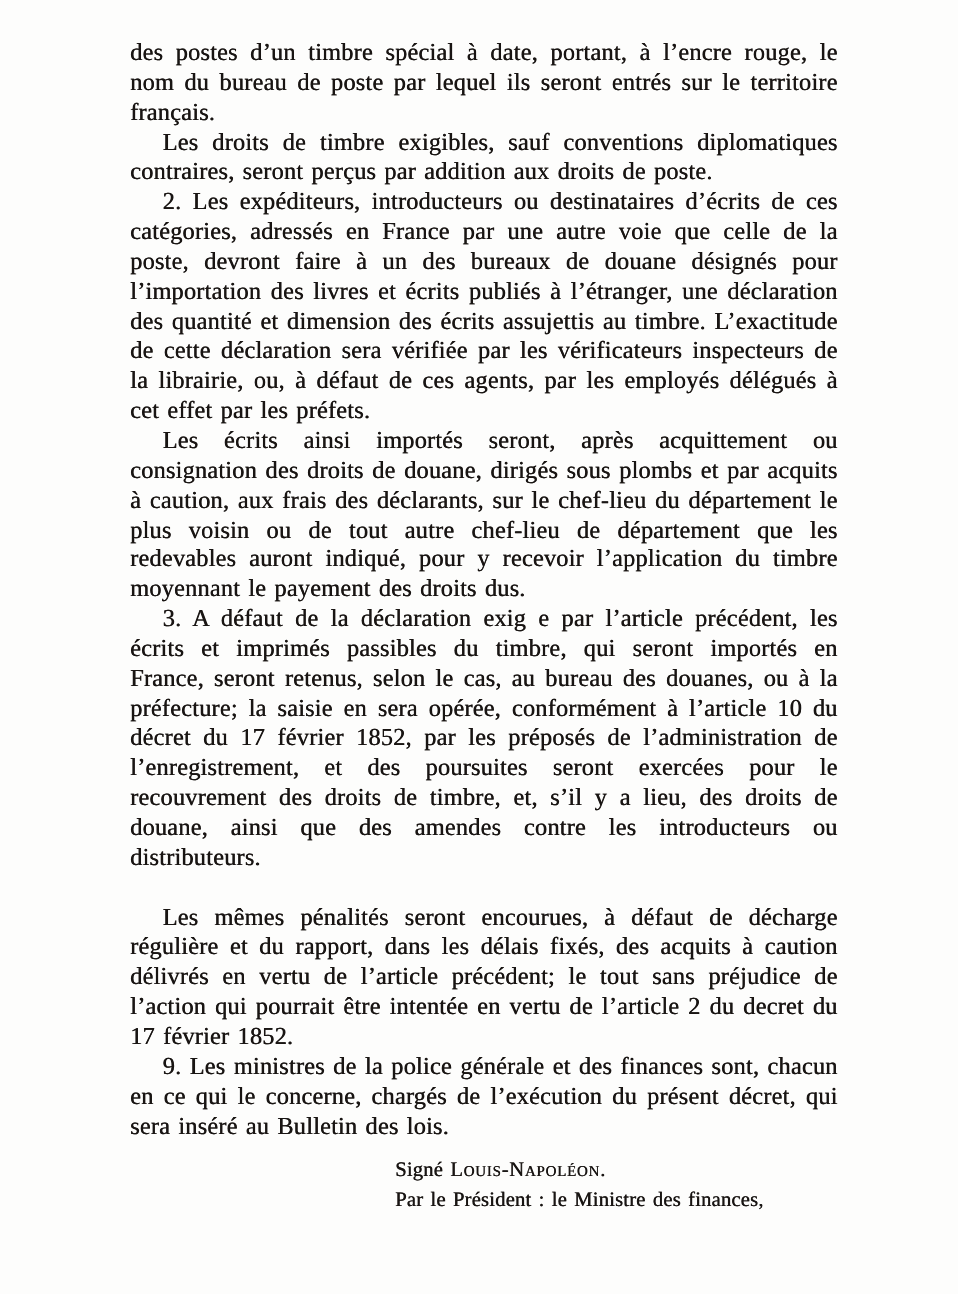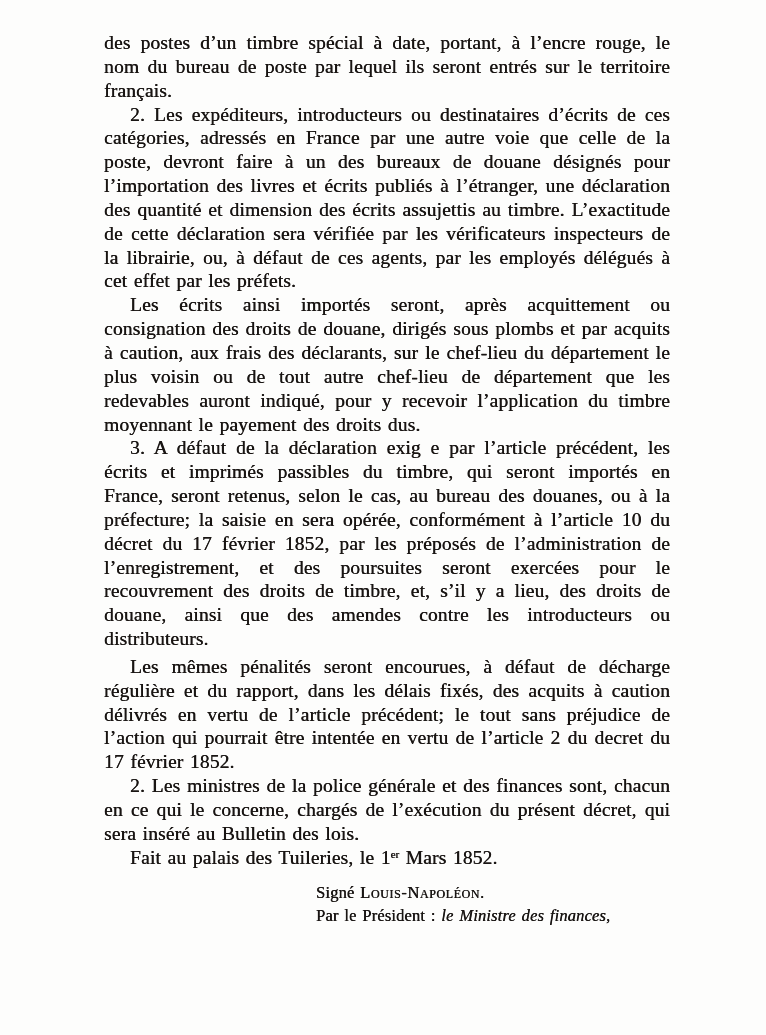--- a/index.html
+++ b/index.html
@@ -32,21 +32,21 @@
     letter-spacing: 0.15px;
     word-spacing: 1.5px;
     
     text-shadow: 0.35px 0 0 currentColor;
   }
   .para {
     margin: 0;
     text-indent: 26px;
   }
   .para.no-indent { text-indent: 0; }
-  .para.space-before { margin-top: 4px; }
+  .para.space-before { margin-top: 24px; }
   .para.closing {
     text-align: left;
   }
   .closing sup {
     font-size: 11px;
     line-height: 0;
     vertical-align: 6px;
     letter-spacing: 0;
   }
   .signature {
@@ -56,44 +56,42 @@
     text-align: left;
     font-size: 16.5px;
     line-height: 23.5px;
     text-indent: 0;
   }
   .sig-line { white-space: nowrap; }
   .smallcaps {
     font-variant: small-caps;
     letter-spacing: 0.6px;
   }
-  .italic { font-style: italic; }
+  .italic { }
 </style>
 </head>
 <body>
 
 <div class="page">
   <div class="text-block">
 
     <p class="para no-indent">des postes d’un timbre spécial à date, portant, à l’encre rouge, le nom du bureau de poste par lequel ils seront entrés sur le territoire français.</p>
 
+    <p class="para">Les droits de timbre exigibles, sauf conventions diplomatiques contraires, seront perçus par addition aux droits de poste.</p>
 
     <p class="para">2. Les expéditeurs, introducteurs ou destinataires d’écrits de ces catégories, adressés en France par une autre voie que celle de la poste, devront faire à un des bureaux de douane désignés pour l’importation des livres et écrits publiés à l’étranger, une déclaration des quantité et dimension des écrits assujettis au timbre. L’exactitude de cette déclaration sera vérifiée par les vérificateurs inspecteurs de la librairie, ou, à défaut de ces agents, par les employés délégués à cet effet par les préfets.</p>
 
     <p class="para">Les écrits ainsi importés seront, après acquittement ou consignation des droits de douane, dirigés sous plombs et par acquits à caution, aux frais des déclarants, sur le chef-lieu du département le plus voisin ou de tout autre chef-lieu de département que les redevables auront indiqué, pour y recevoir l’application du timbre moyennant le payement des droits dus.</p>
 
     <p class="para">3. A défaut de la déclaration exig e par l’article précédent, les écrits et imprimés passibles du timbre, qui seront importés en France, seront retenus, selon le cas, au bureau des douanes, ou à la préfecture; la saisie en sera opérée, conformément à l’article 10 du décret du 17 février 1852, par les préposés de l’administration de l’enregistrement, et des poursuites seront exercées pour le recouvrement des droits de timbre, et, s’il y a lieu, des droits de douane, ainsi que des amendes contre les introducteurs ou distributeurs.</p>
 
     <p class="para space-before">Les mêmes pénalités seront encourues, à défaut de décharge régulière et du rapport, dans les délais fixés, des acquits à caution délivrés en vertu de l’article précédent; le tout sans préjudice de l’action qui pourrait être intentée en vertu de l’article 2 du decret du 17 février 1852.</p>
 
-    <p class="para">2. Les ministres de la police générale et des finances sont, chacun en ce qui le concerne, chargés de l’exécution du présent décret, qui sera inséré au Bulletin des lois.</p>
+    <p class="para">9. Les ministres de la police générale et des finances sont, chacun en ce qui le concerne, chargés de l’exécution du présent décret, qui sera inséré au Bulletin des lois.</p>
 
-    <p class="para closing">
-      <span>Fait au palais des Tuileries, le 1</span><sup>er</sup><span> Mars 1852.</span>
-    </p>
 
     <div class="signature">
       <div class="sig-line">
         <span>Signé </span><span class="smallcaps">Louis-Napoléon.</span>
       </div>
       <div class="sig-line">
         <span>Par le Président : </span><span class="italic">le Ministre des finances,</span>
       </div>
     </div>
 

